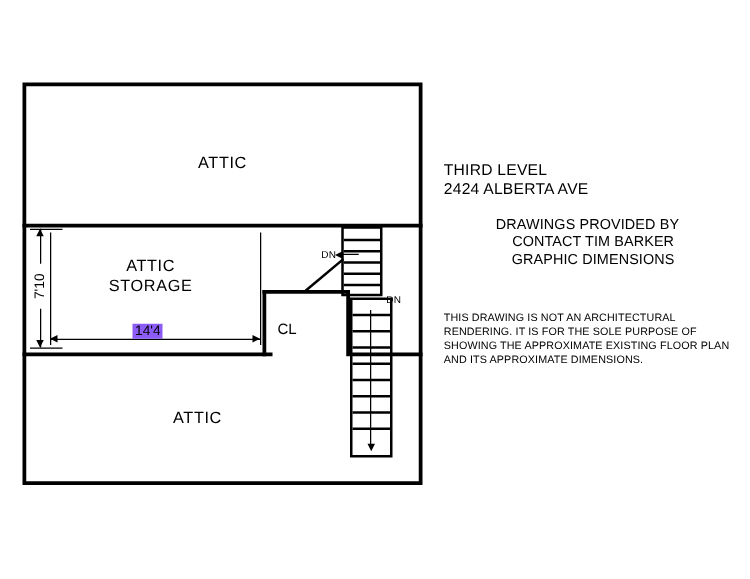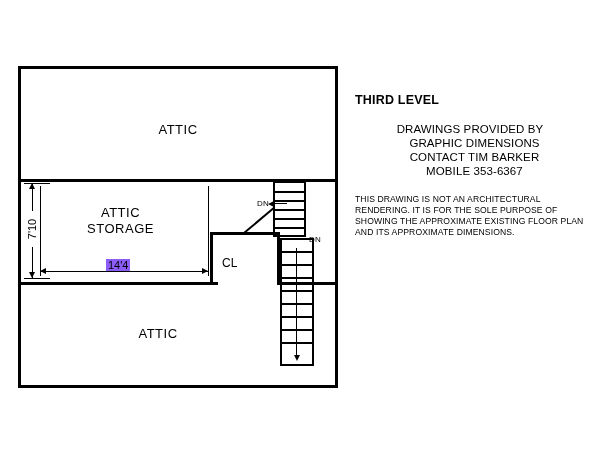--- a/index.html
+++ b/index.html
@@ -141,36 +141,37 @@
 
   
   .textblock {
     position: absolute;
     left: 355px;
     top: 93px;
     width: 230px;
   }
   .tb-title {
     font-size: 12.5px;
-    font-weight: bold;
+    font-weight: normal;
     line-height: 15px;
     letter-spacing: 0.2px;
+    margin-top: 36px;
   }
   .tb-group {
     margin-top: 14px;
     font-size: 11.5px;
     line-height: 14px;
     letter-spacing: 0.1px;
     text-align: center;
   }
   .tb-group div:not(:first-child) {
     padding-left: 9px;
   }
   .tb-note {
-    margin-top: 16px;
+    margin-top: 34px;
     font-size: 8.6px;
     line-height: 11px;
     letter-spacing: 0.1px;
   }
 </style>
 </head>
 <body>
 
 <div id="canvas">
 
@@ -233,26 +234,26 @@
     <div class="arrow arrow-up" style="left:11px; top:117px;"></div>
     <div class="arrow arrow-down" style="left:11px; top:206px;"></div>
     <div class="dim-text-v" style="left:-4px; top:157px; width:36px; text-align:center;">7'10</div>
 
   </div>
 
   <div class="textblock">
 
     <div class="tb-title">
       <div>THIRD LEVEL</div>
+      <div>2424 ALBERTA AVE</div>
     </div>
 
     <div class="tb-group">
       <div>DRAWINGS PROVIDED BY</div>
+      <div>CONTACT TIM BARKER</div>
       <div>GRAPHIC DIMENSIONS</div>
-      <div>CONTACT TIM BARKER</div>
-      <div>MOBILE 353-6367</div>
     </div>
 
     <div class="tb-note">THIS DRAWING IS NOT AN ARCHITECTURAL RENDERING. IT IS FOR THE SOLE PURPOSE OF SHOWING THE APPROXIMATE EXISTING FLOOR PLAN AND ITS APPROXIMATE DIMENSIONS.</div>
 
   </div>
 
 </div>
 
 </body></html>

